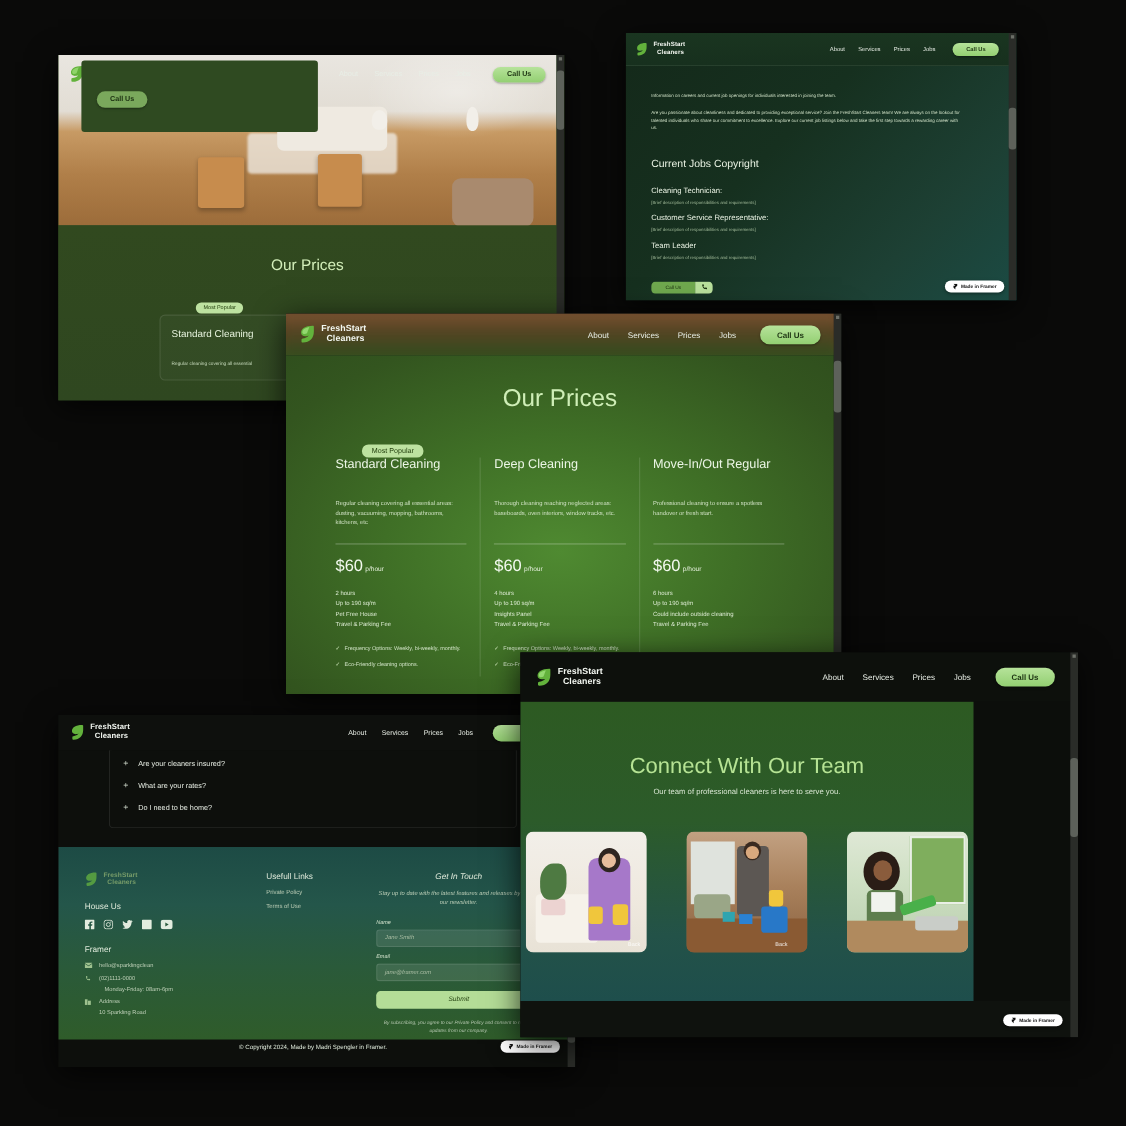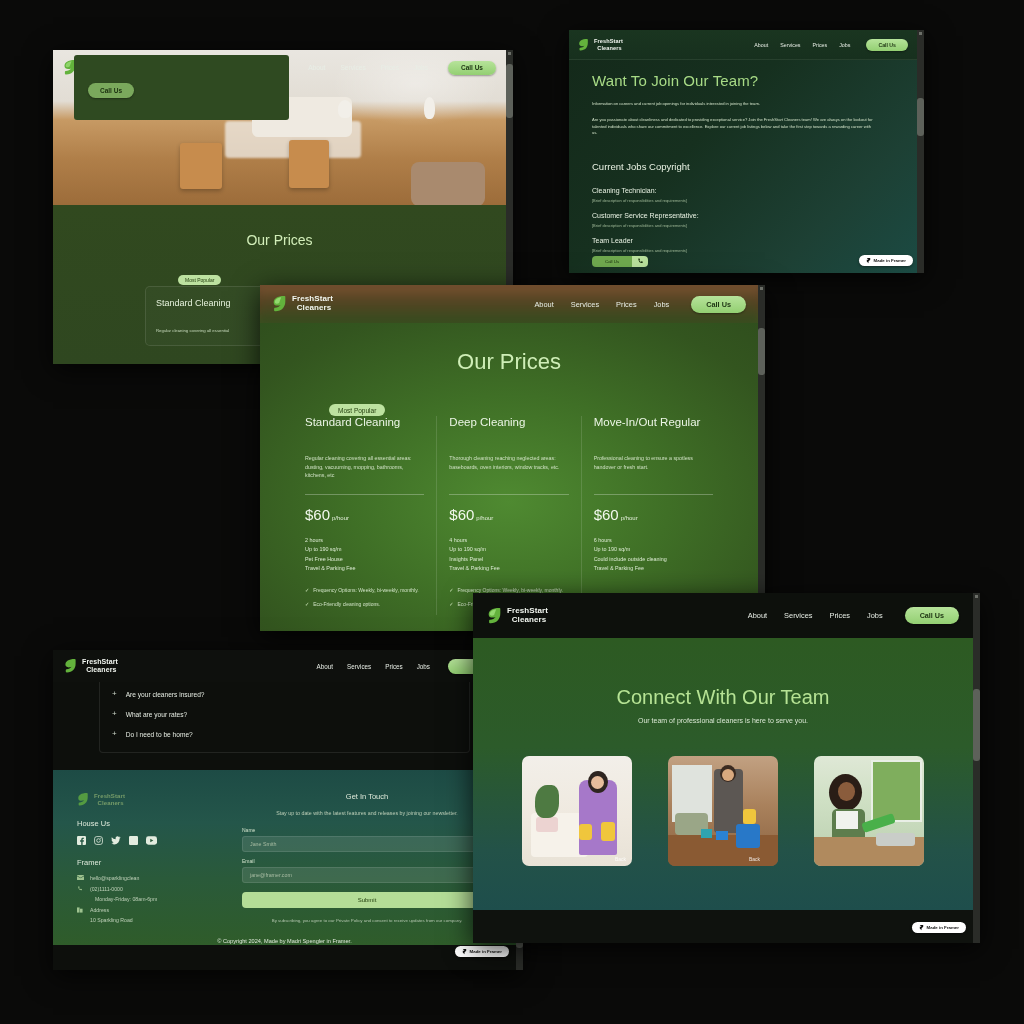--- a/index.html
+++ b/index.html
@@ -113,41 +113,41 @@
   #w4-nav{ position:absolute; left:0; top:0; width:463px; height:32px;
            display:flex; align-items:center; padding:0 11px; background:#0e100d; }
   #w4-faq{ position:absolute; left:0; top:32px; width:463px; height:88px; background:#0d0f0c; }
   .faq-box{ margin:0 46px; border:1px solid rgba(255,255,255,.09); border-top:none;
             border-radius:0 0 4px 4px; padding:2px 0 8px; }
   .faq-row{ display:flex; align-items:center; gap:9px; padding:6px 12px; color:#e6ece3; font-size:6.6px; }
   .faq-row .plus{ color:#cfd8cb; font-size:8px; line-height:1; }
   #w4-footer{ position:absolute; left:0; top:120px; width:463px; height:175px;
               background:linear-gradient(180deg,#1d4b45 0%, #24564a 30%, #2a5a3a 62%, #2f5c2a 100%); }
   .f-cols{ display:flex; padding:22px 24px 0; gap:0; }
-  .f-c1{ width:165px; } .f-c2{ width:100px; } .f-c3{ flex:1; text-align:center; }
+  .f-c1{ width:165px; } .f-c2{ width:100px; } .f-c3{ flex:1; text-align:center;font-style:italic; }
   .f-h{ color:#dfeadb; font-size:7.5px; margin-bottom:8px; font-weight:400; }
   .f-link{ color:#b9cbb4; font-size:5.4px; margin-bottom:6px; }
   .socials{ display:flex; gap:8px; margin:7px 0 13px; }
   .socials svg{ display:block; }
   .ct-row{ display:flex; gap:6px; align-items:flex-start; margin-bottom:5px; color:#bed0b8; font-size:5.2px; }
   .ct-ico{ width:7px; flex:0 0 7px; color:#9ec28f; }
   .f-sub{ color:#bdcfb8; font-size:5.3px; line-height:1.6; margin-bottom:10px; }
   .f-label{ color:#cfe0ca; font-size:5px; text-align:left; margin-bottom:3px; }
   .f-input{ background:rgba(255,255,255,.10); border:1px solid rgba(255,255,255,.10);
             border-radius:3px; color:#a9bda3; font-size:5.3px; padding:4px 7px; text-align:left; }
   .f-submit{ margin-top:9px; background:#b4dd97; color:#23400f; font-size:6px;
              border-radius:4px; padding:5px 0; text-align:center; }
   .f-legal{ color:#b2c5ad; font-size:4.4px; line-height:1.6; margin-top:9px; }
   .f-copy{ text-align:center; color:#dfeadb; font-size:5.6px; padding-top:10px; }
 
   
   #win5 { left:473px; top:593px; width:507px; height:350px; background:#0c0e0b; }
   #w5-nav{ position:absolute; left:0; top:0; width:500px; height:45px;
            display:flex; align-items:center; padding:0 14px; background:#0d100c; }
-  #w5-hero{ position:absolute; left:0; top:45px; width:500px; height:272px;
+  #w5-hero{ position:absolute; left:0; top:45px; width:412px; height:272px;
             background:linear-gradient(180deg,#2d5a22 0%, #2c5b2a 40%, #235248 78%, #1e4e4c 100%); }
   .w5-h1{ text-align:center; color:#b6e394; font-size:20px; font-weight:400; padding-top:48px; }
   .w5-sub{ text-align:center; color:#d8e6d2; font-size:7px; margin-top:8px; }
   .team{ display:flex; justify-content:center; gap:36px; margin-top:32px; }
   .tcard{ width:110px; height:110px; border-radius:7px; overflow:hidden; position:relative; }
   .tcard .ph-back{ position:absolute; right:6px; bottom:4px; color:#fff; font-size:5px; opacity:.85; }
   #w5-bottombar{ position:absolute; left:0; top:317px; width:500px; height:33px; background:#0f120e; }
 
   
   .framer{ position:absolute; display:flex; align-items:center; gap:3px;
@@ -239,21 +239,20 @@
         <div class="nav" style="margin-left:auto;gap:12px;font-size:5.3px;">
           <a href="#">About</a>
           <a href="#">Services</a>
           <a href="#">Prices</a>
           <a href="#">Jobs</a>
           <span class="cta" style="font-size:5.2px;padding:3px 12px;margin-left:4px;">Call Us</span>
         </div>
       </div>
 
       <div id="w2-content">
-        <div class="w2-h1">Want To Join Our Team?</div>
         <div class="w2-p" style="margin-top:12px;">Information on careers and current job openings for individuals interested in joining the team.</div>
         <div class="w2-p" style="margin-top:10px;max-width:282px;">Are you passionate about cleanliness and dedicated to providing exceptional service?  Join the FreshStart Cleaners team!  We are always on the lookout for talented individuals who share our commitment to excellence. Explore our current job listings below and take the first step towards a rewarding career with us.</div>
 
         <div class="w2-h2" style="margin-top:25px;">Current Jobs Copyright</div>
 
         <div style="margin-top:15px;">
           <div class="w2-job">Cleaning Technician:</div>
           <div class="w2-jobd" style="margin-top:4px;">[Brief description of responsibilities and requirements]</div>
         </div>
         <div style="margin-top:9px;">
@@ -515,20 +514,25 @@
                     <rect x="7" y="4" width="6" height="9"></rect>
                   </svg>
               </span>
               <span>
                 <span>Address</span>
                 <span style="display:block;margin-top:4px;">10 Sparkling Road</span>
               </span>
             </div>
           </div>
 
+          <div class="f-c2">
+            <div class="f-h">Usefull Links</div>
+            <div class="f-link">Private Policy</div>
+            <div class="f-link">Terms of Use</div>
+          </div>
 
           <div class="f-c3">
             <div class="f-h">Get In Touch</div>
             <div class="f-sub">Stay up to date with the latest features and releases by joining our newsletter.</div>
             <div class="f-label">Name</div>
             <div class="f-input">Jane Smith</div>
             <div class="f-label" style="margin-top:6px;">Email</div>
             <div class="f-input">jane@framer.com</div>
             <div class="f-submit">Submit</div>
             <div class="f-legal">By subscribing, you agree to our Private Policy and consent to receive updates from our company.</div>

